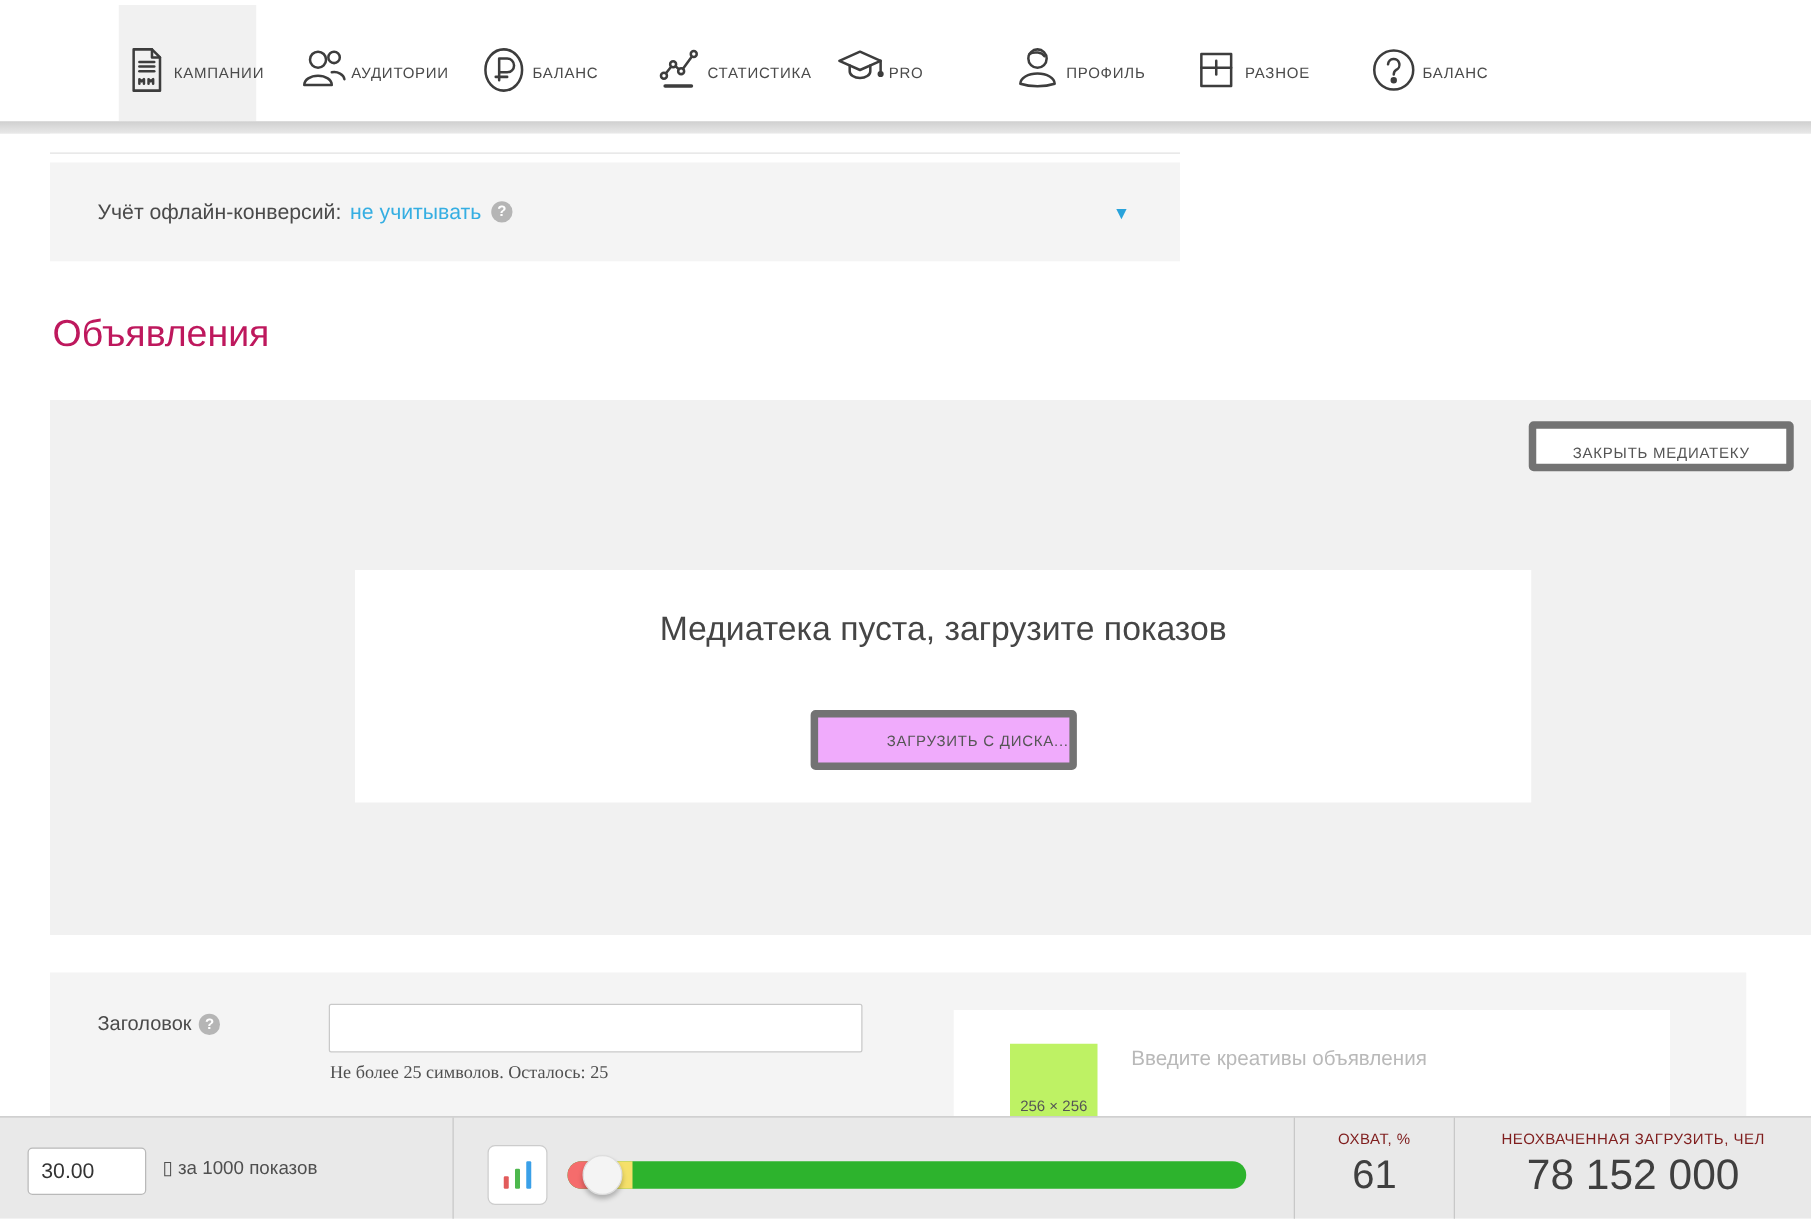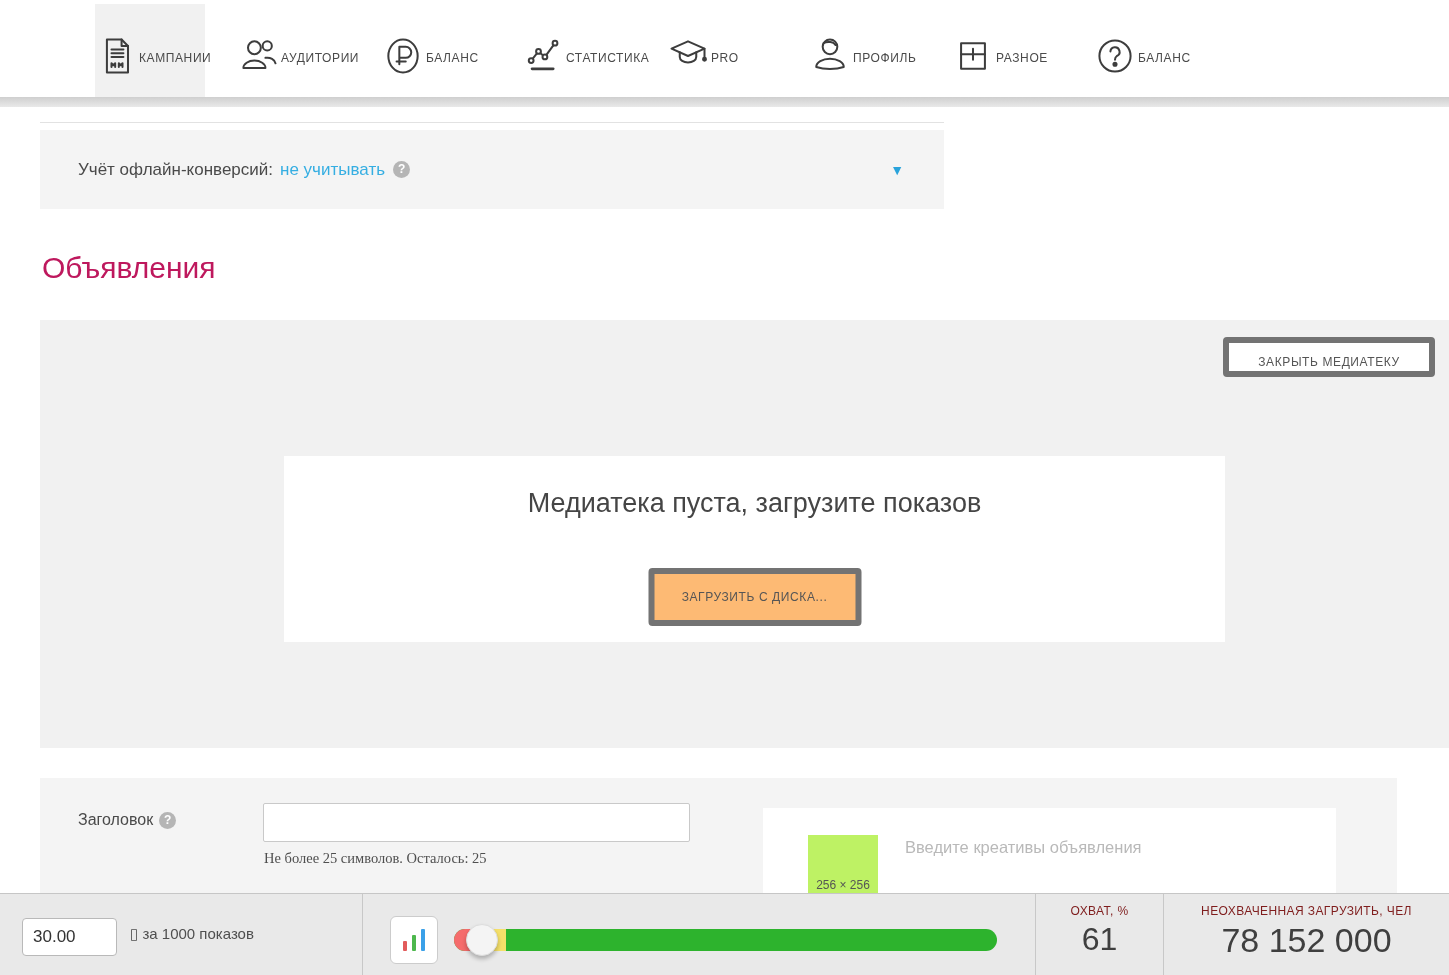--- a/index.html
+++ b/index.html
@@ -61,21 +61,21 @@
   .btn {
     display:inline-block; background:#ffffff; border:6px solid #737373; border-radius:4px;
     color:#555555; font-size:12px; letter-spacing:.6px; text-align:center; cursor:pointer;
     font-family:"Liberation Sans","DejaVu Sans",sans-serif;
   }
   .close-media-btn { position:absolute; right:14px; top:17px; width:212px; height:40px; line-height:38px; }
   .media-inner { position:absolute; left:244px; top:136px; width:941px; height:186px; background:#ffffff; }
   .media-empty-title { margin-top:32px; text-align:center; font-size:27px; font-weight:400; color:#454545; }
   .upload-btn {
     position:absolute; left:50%; transform:translateX(-50%); top:112px;
-    width:213px; height:58px; line-height:38px; background:#fdba74;
+    width:213px; height:48px; line-height:38px; background:#f0abfc;text-align:right;
   }
 
   
   .form-panel { position:absolute; left:40px; top:778px; width:1357px; height:117px; background:#f4f4f4; }
   .form-label { position:absolute; left:38px; top:33px; font-size:16px; color:#4a4a4a; }
   .form-label .help-badge { margin-left:6px; vertical-align:1px; }
   .title-input {
     position:absolute; left:223px; top:25px; width:427px; height:39px;
     border:1px solid #c9c9c9; border-radius:2px; background:#ffffff;
     font-size:16px; padding:0 10px; outline:none;

